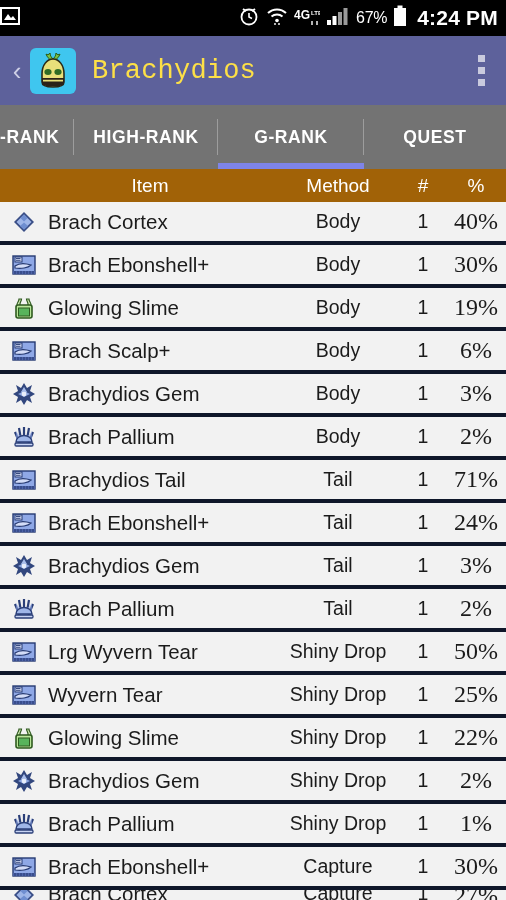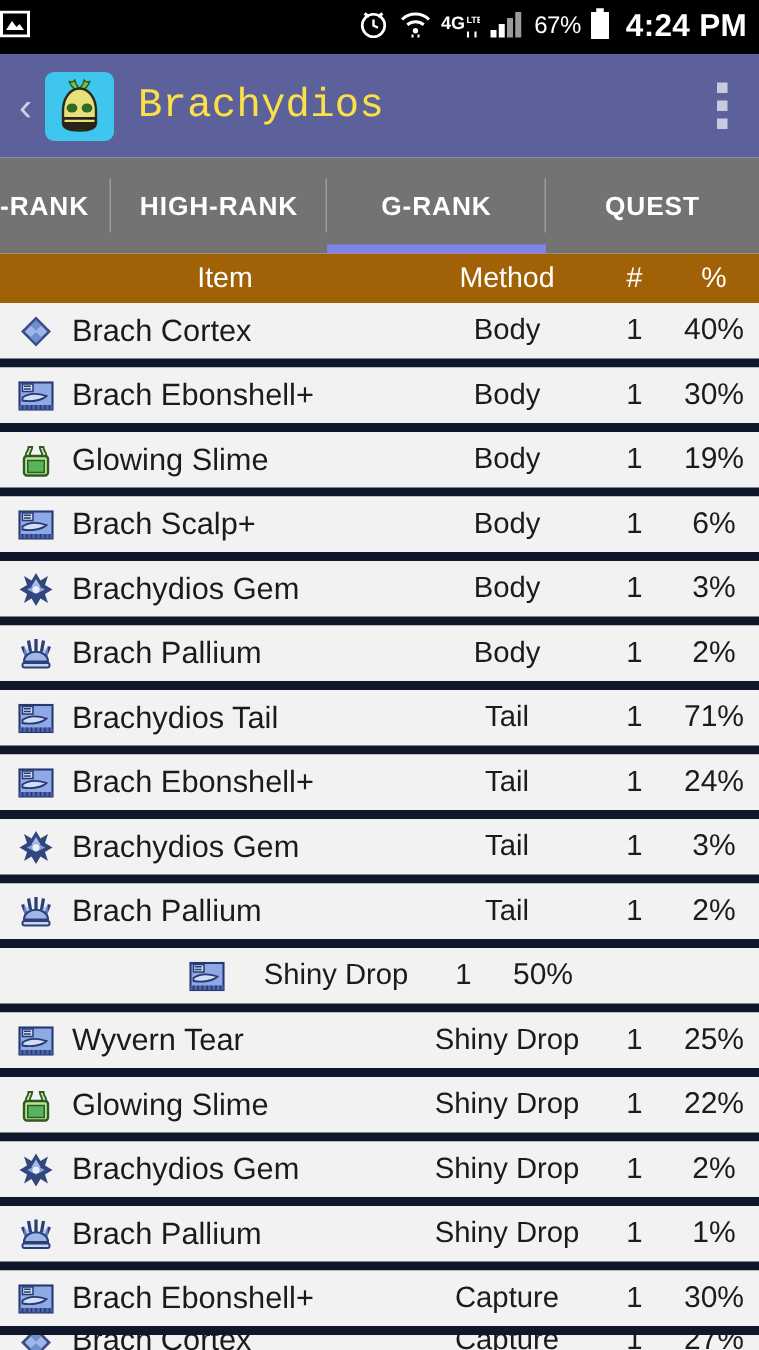--- a/index.html
+++ b/index.html
@@ -79,27 +79,27 @@
   .col-icon{ width:48px; flex:none; }
   .col-item{ flex:1 1 auto; text-align:center; padding-right:24px; }
   .col-method{ width:124px; flex:none; text-align:center; }
   .col-num{ width:46px; flex:none; text-align:center; }
   .col-pct{ width:60px; flex:none; text-align:center; }
 
   
   .list{ background:#f2f2f2; }
   .row{
     height:43px; display:flex; align-items:center;
-    border-bottom:6px solid #0f172a; background:#f2f2f2;
-    color:#1b1b1b; font-size:20px;justify-content:center;
+    border-bottom:4px solid #0f172a; background:#f2f2f2;
+    color:#1b1b1b; font-size:20px;
   }
   .row .col-item{ text-align:left; padding-right:0; font-size:20.5px; }
   .row .col-method{ font-size:19.5px; }
   .row .col-num{ font-size:19.5px; }
-  .row .col-pct{ font-size:20px; }
+  .row .col-pct{ font-size:24px;font-family:Liberation Serif, serif; }
   .cell-icon{
     width:48px; flex:none; display:flex; align-items:center;
     justify-content:center;
   }
   .row.partial{ height:26px; overflow:hidden; align-items:flex-start; }
   .row.partial > *{ transform:translateY(-8px); }
 </style>
 </head>
 <body>
 
@@ -379,20 +379,21 @@
       <rect x="1" y="1" width="24" height="24" fill="#f2f2f2"></rect>
       <rect x="2" y="4" width="22" height="18" fill="#8fa8e6" stroke="#263a72" stroke-width="1.4"></rect>
       <rect x="4" y="5" width="7" height="5" fill="#d3dcf7" stroke="#263a72" stroke-width="1"></rect>
       <path d="M5 6.5 L9.5 6.5 M5 8.3 L9.5 8.3" stroke="#263a72" stroke-width=".9"></path>
       <path d="M4 14 C8 11 14 11 20 13 C17 16 10 17 4 16 Z" fill="#d3dcf7" stroke="#263a72" stroke-width="1.2"></path>
       <rect x="2" y="19" width="22" height="3" fill="#4d63a8"></rect>
       <path d="M4 19 L4 22 M7 19 L7 22 M10 19 L10 22 M13 19 L13 22
                M16 19 L16 22 M19 19 L19 22 M22 19 L22 22" stroke="#263a72" stroke-width="1"></path>
     </svg>
       </div>
+      <div class="col-item">Lrg Wyvern Tear</div>
       <div class="col-method">Shiny Drop</div>
       <div class="col-num">1</div>
       <div class="col-pct">50%</div>
     </div>
     <div class="row">
       <div class="cell-icon">
         <svg width="26" height="26" viewBox="0 0 26 26">
       <rect x="1" y="1" width="24" height="24" fill="#f2f2f2"></rect>
       <rect x="2" y="4" width="22" height="18" fill="#8fa8e6" stroke="#263a72" stroke-width="1.4"></rect>
       <rect x="4" y="5" width="7" height="5" fill="#d3dcf7" stroke="#263a72" stroke-width="1"></rect>

